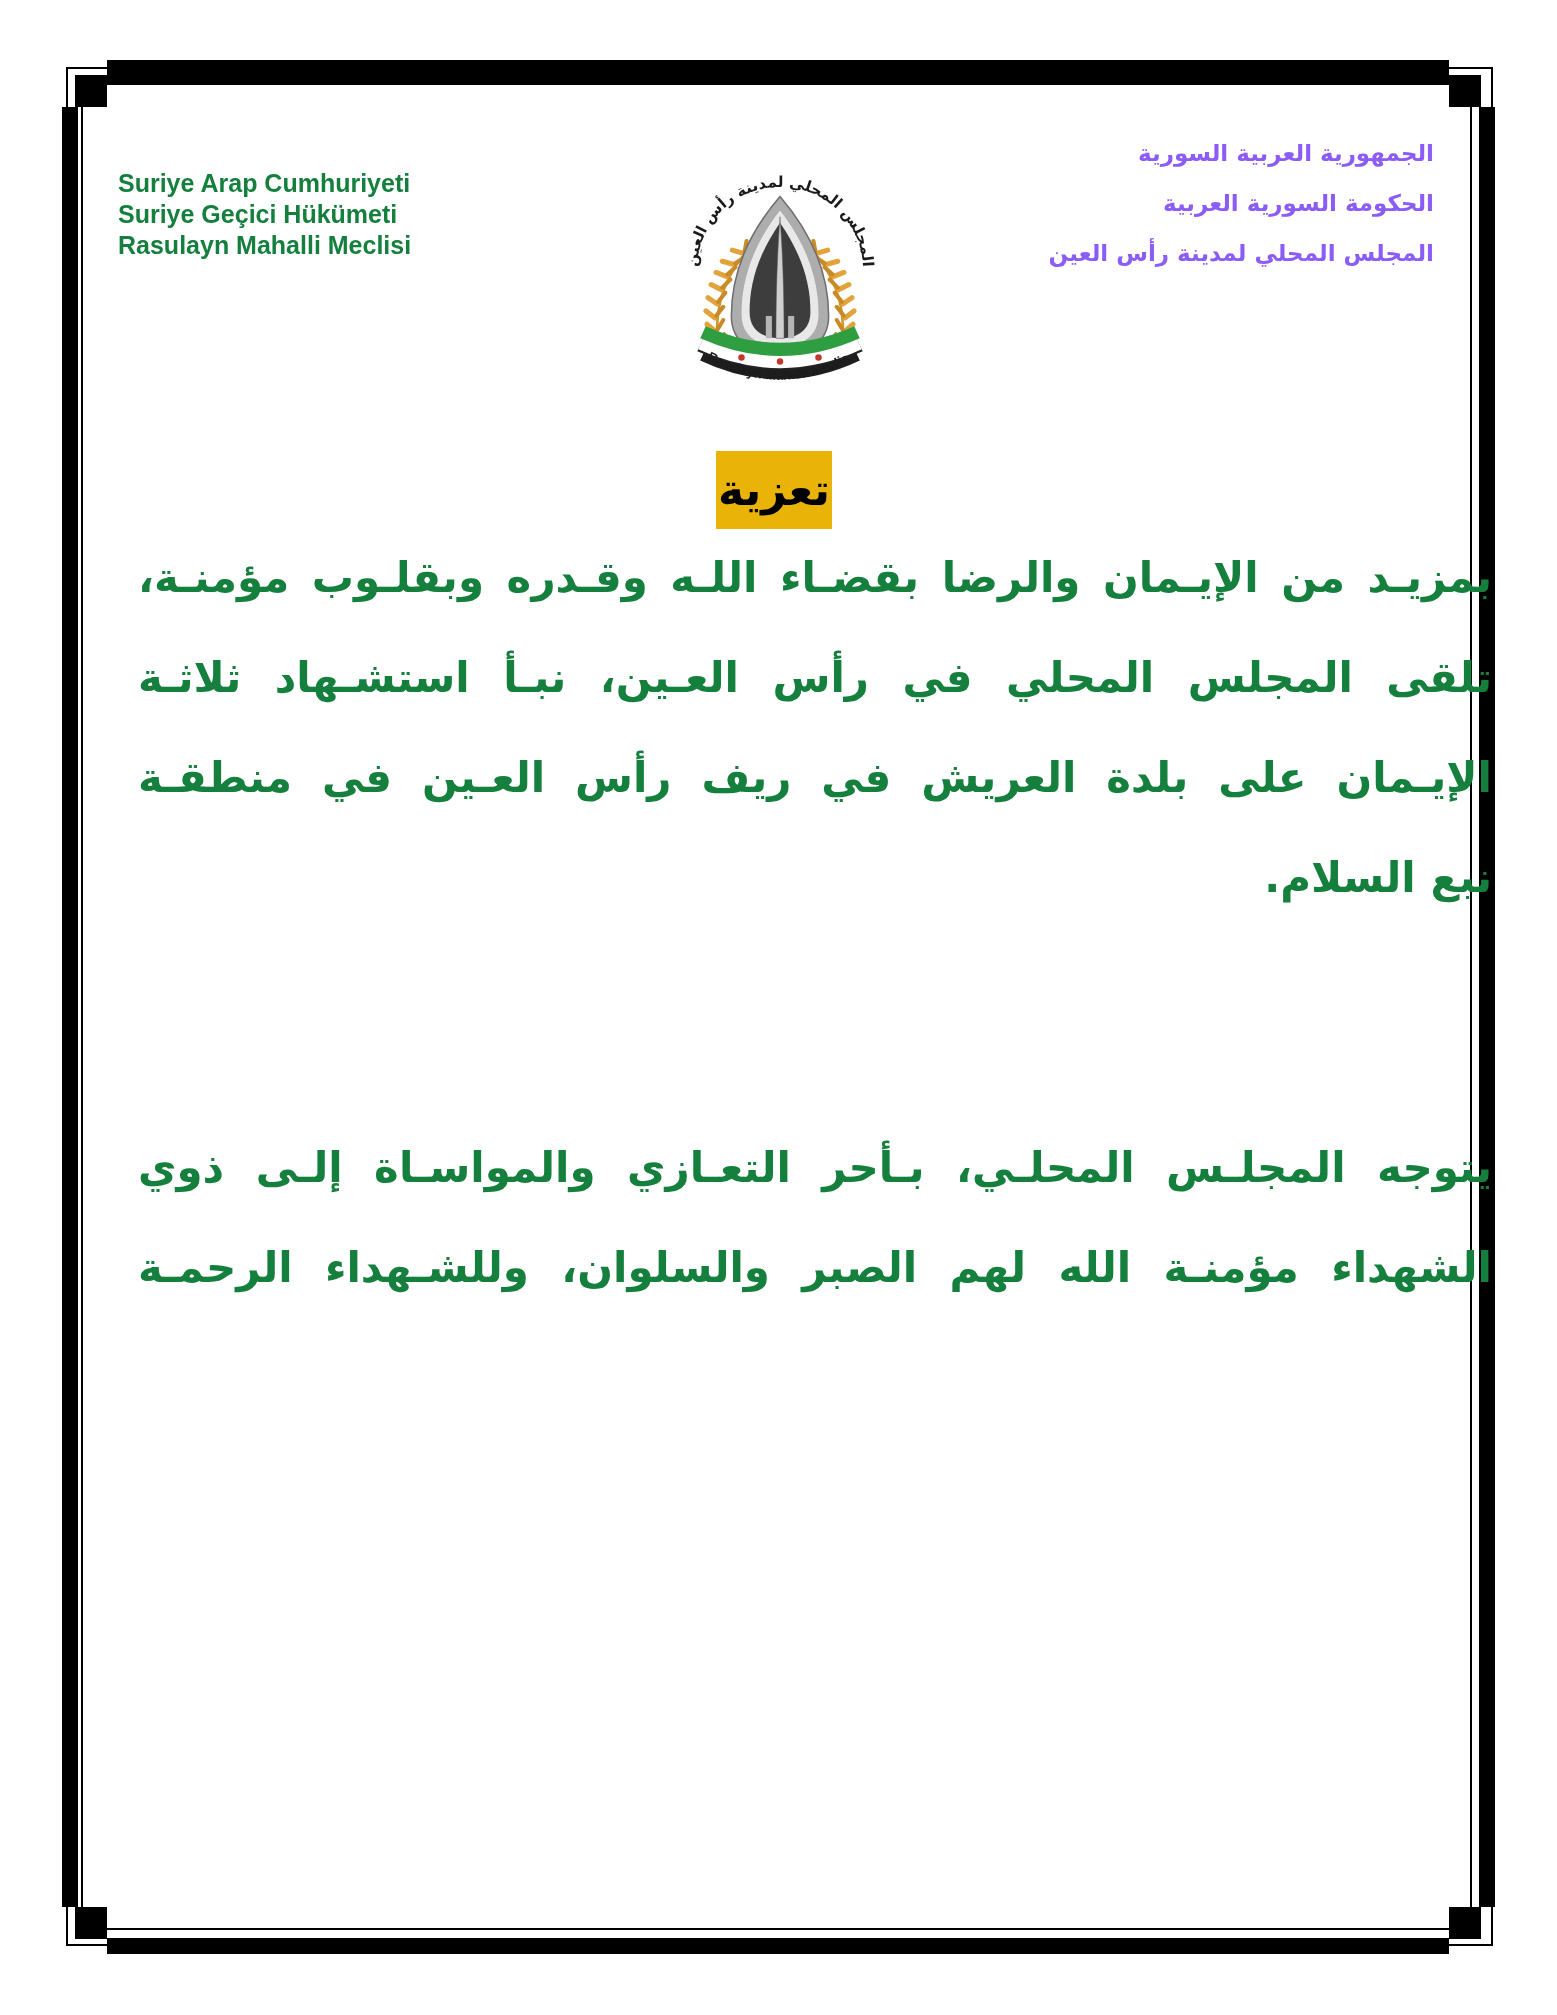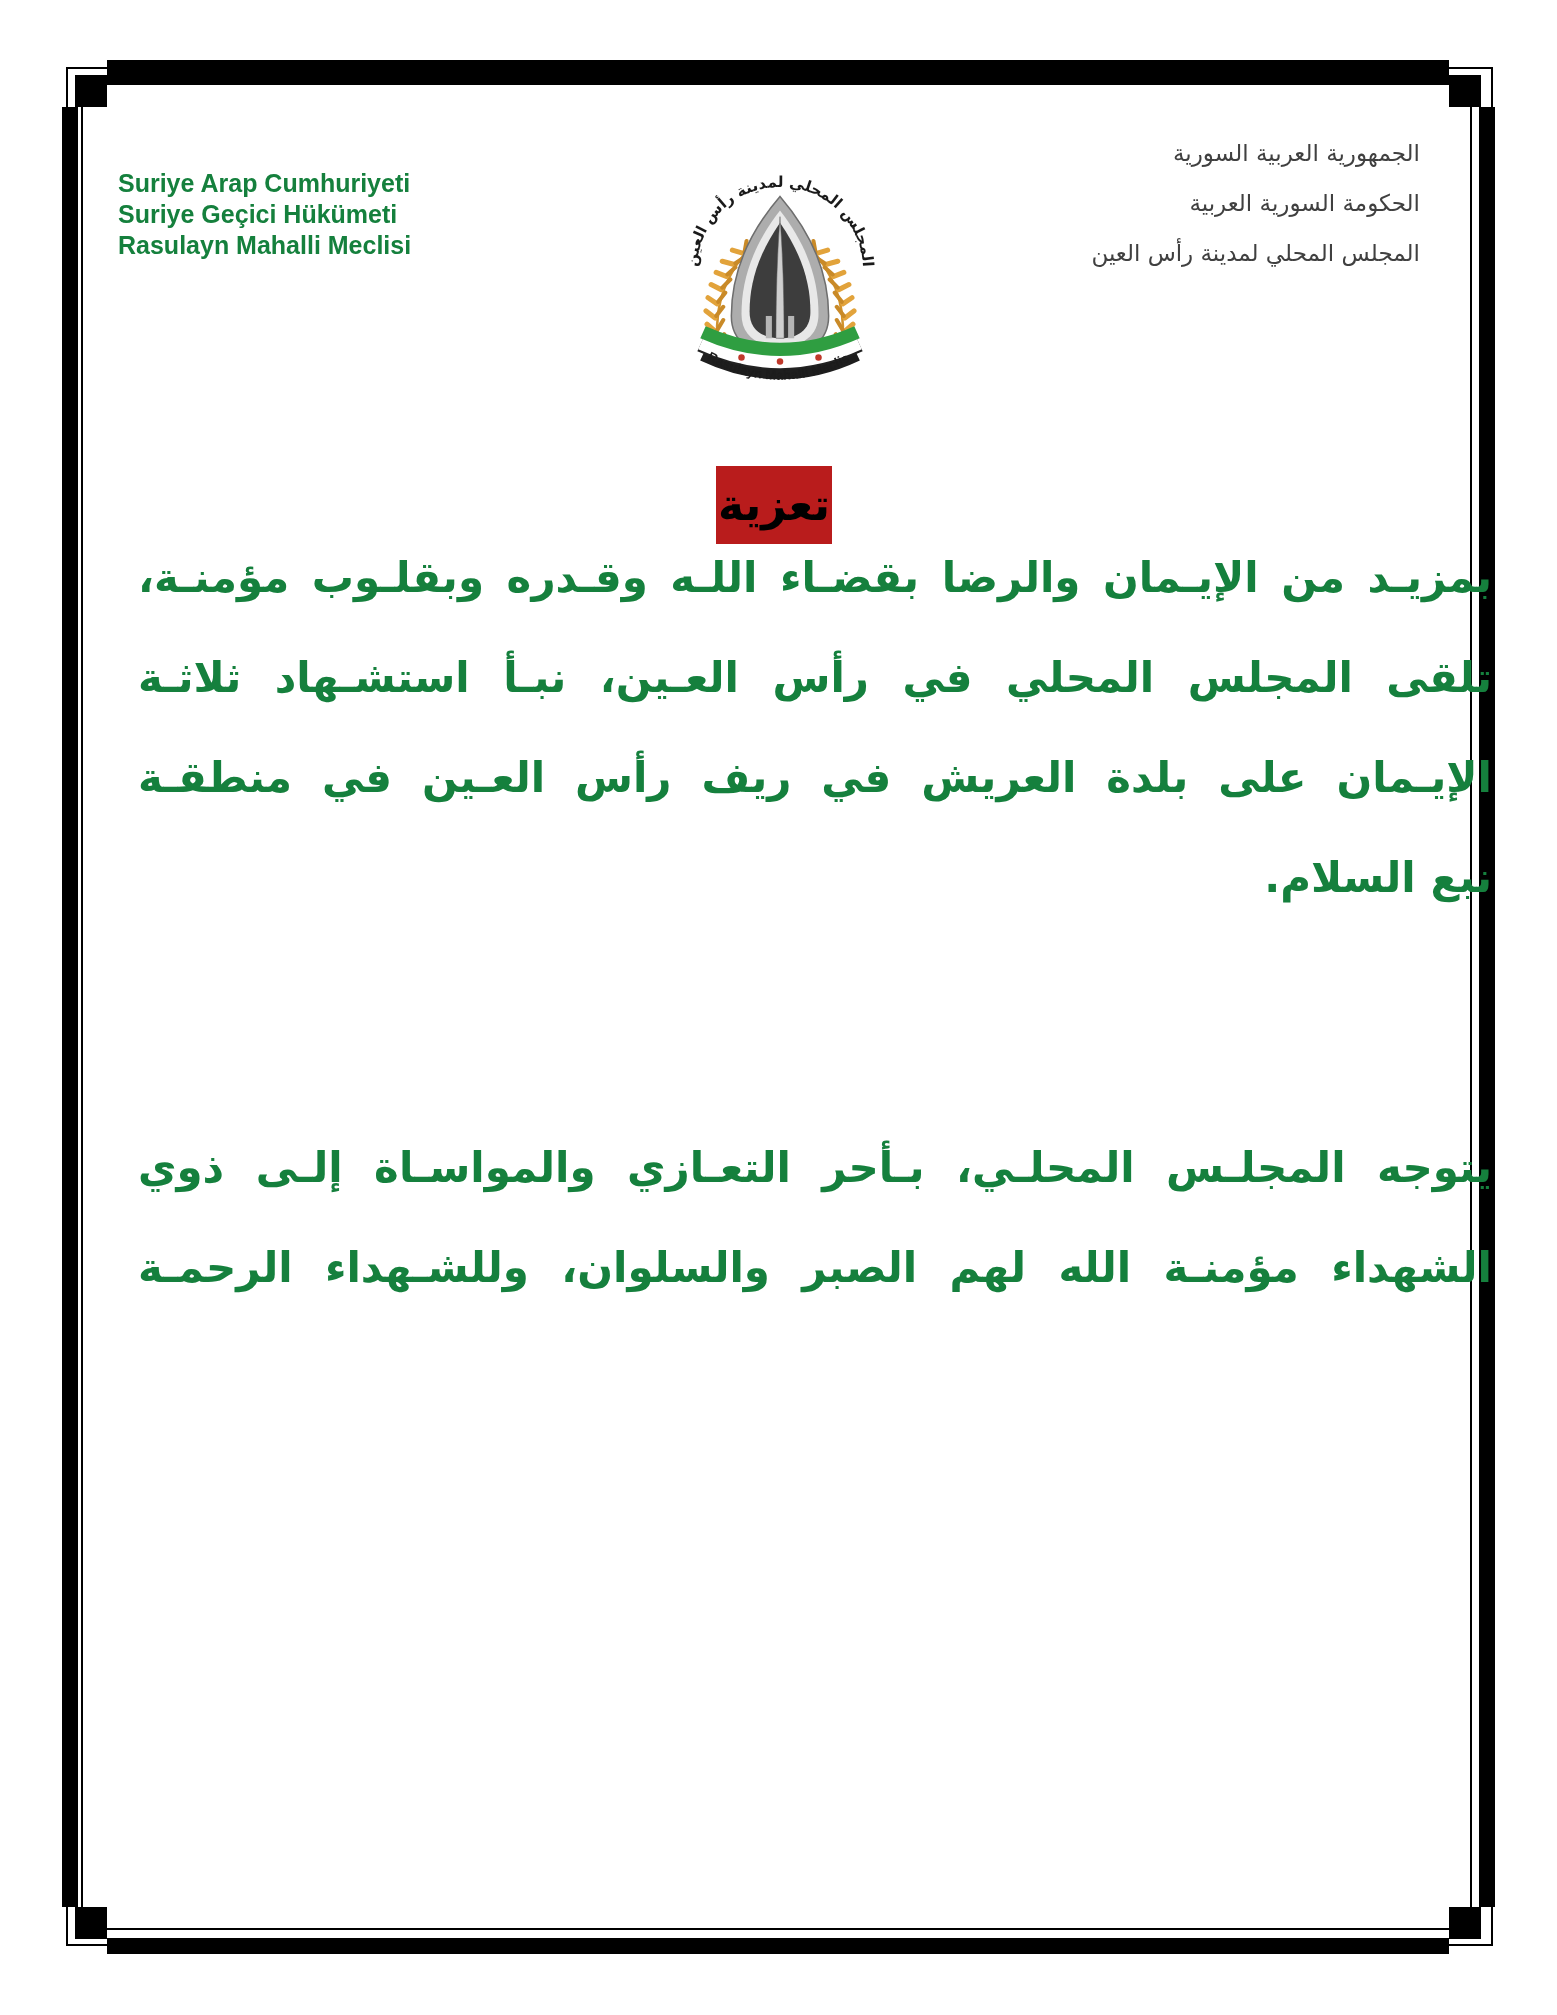--- a/index.html
+++ b/index.html
@@ -33,23 +33,23 @@
   .b-sq-br{left:1449px;top:1907px;}
 
   
   .turkish{
     position:absolute;left:118px;top:168px;
     font-family:"Liberation Sans",sans-serif;
     font-weight:bold;font-size:25px;line-height:31px;
     color:#15803d;
   }
   .arabic-hdr{
-    position:absolute;right:137px;top:128px;
-    font-weight:normal;font-size:23px;line-height:50px;
-    color:#404040;text-align:right;
+    position:absolute;right:123px;top:128px;
+    font-weight:bold;font-size:23px;line-height:50px;
+    color:#8b5cf6;text-align:right;
     direction:rtl;
   }
   .logo{position:absolute;left:678px;top:166px;width:204px;height:228px;}
 
   
   .title-box{
     position:absolute;left:716px;top:451px;width:116px;height:78px;
     display:flex;align-items:center;justify-content:center;
   }
   .title-box span{
@@ -142,21 +142,21 @@
       <textPath href="#arcBottom" xlink:href="#arcBottom" startOffset="50%">Rasulayn Mahalli Meclisi</textPath>
     </text>
   </svg>
 
   <div class="arabic-hdr" dir="rtl">
     <div>الجمهورية العربية السورية</div>
     <div>الحكومة السورية العربية</div>
     <div>المجلس المحلي لمدينة رأس العين</div>
   </div>
 
-  <div class="title-box" id="titleBox" style="background: #b91c1c; margin-top: 15px;">
+  <div class="title-box" id="titleBox" style="background: #eab308;">
     <span>تعزية</span>
   </div>
 
   <div class="bodytext para1" dir="rtl">
     <div class="line">بمزيـد من الإيـمان والرضا بقضـاء اللـه وقـدره وبقلـوب مؤمنـة،</div>
     <div class="line">تلقى المجلس المحلي في رأس العـين، نبـأ استشـهاد ثلاثـة</div>
     <div class="line">الإيـمان على بلدة العريش في ريف رأس العـين في منطقـة</div>
     <div class="line lastline">نبع السلام.</div>
   </div>
 

